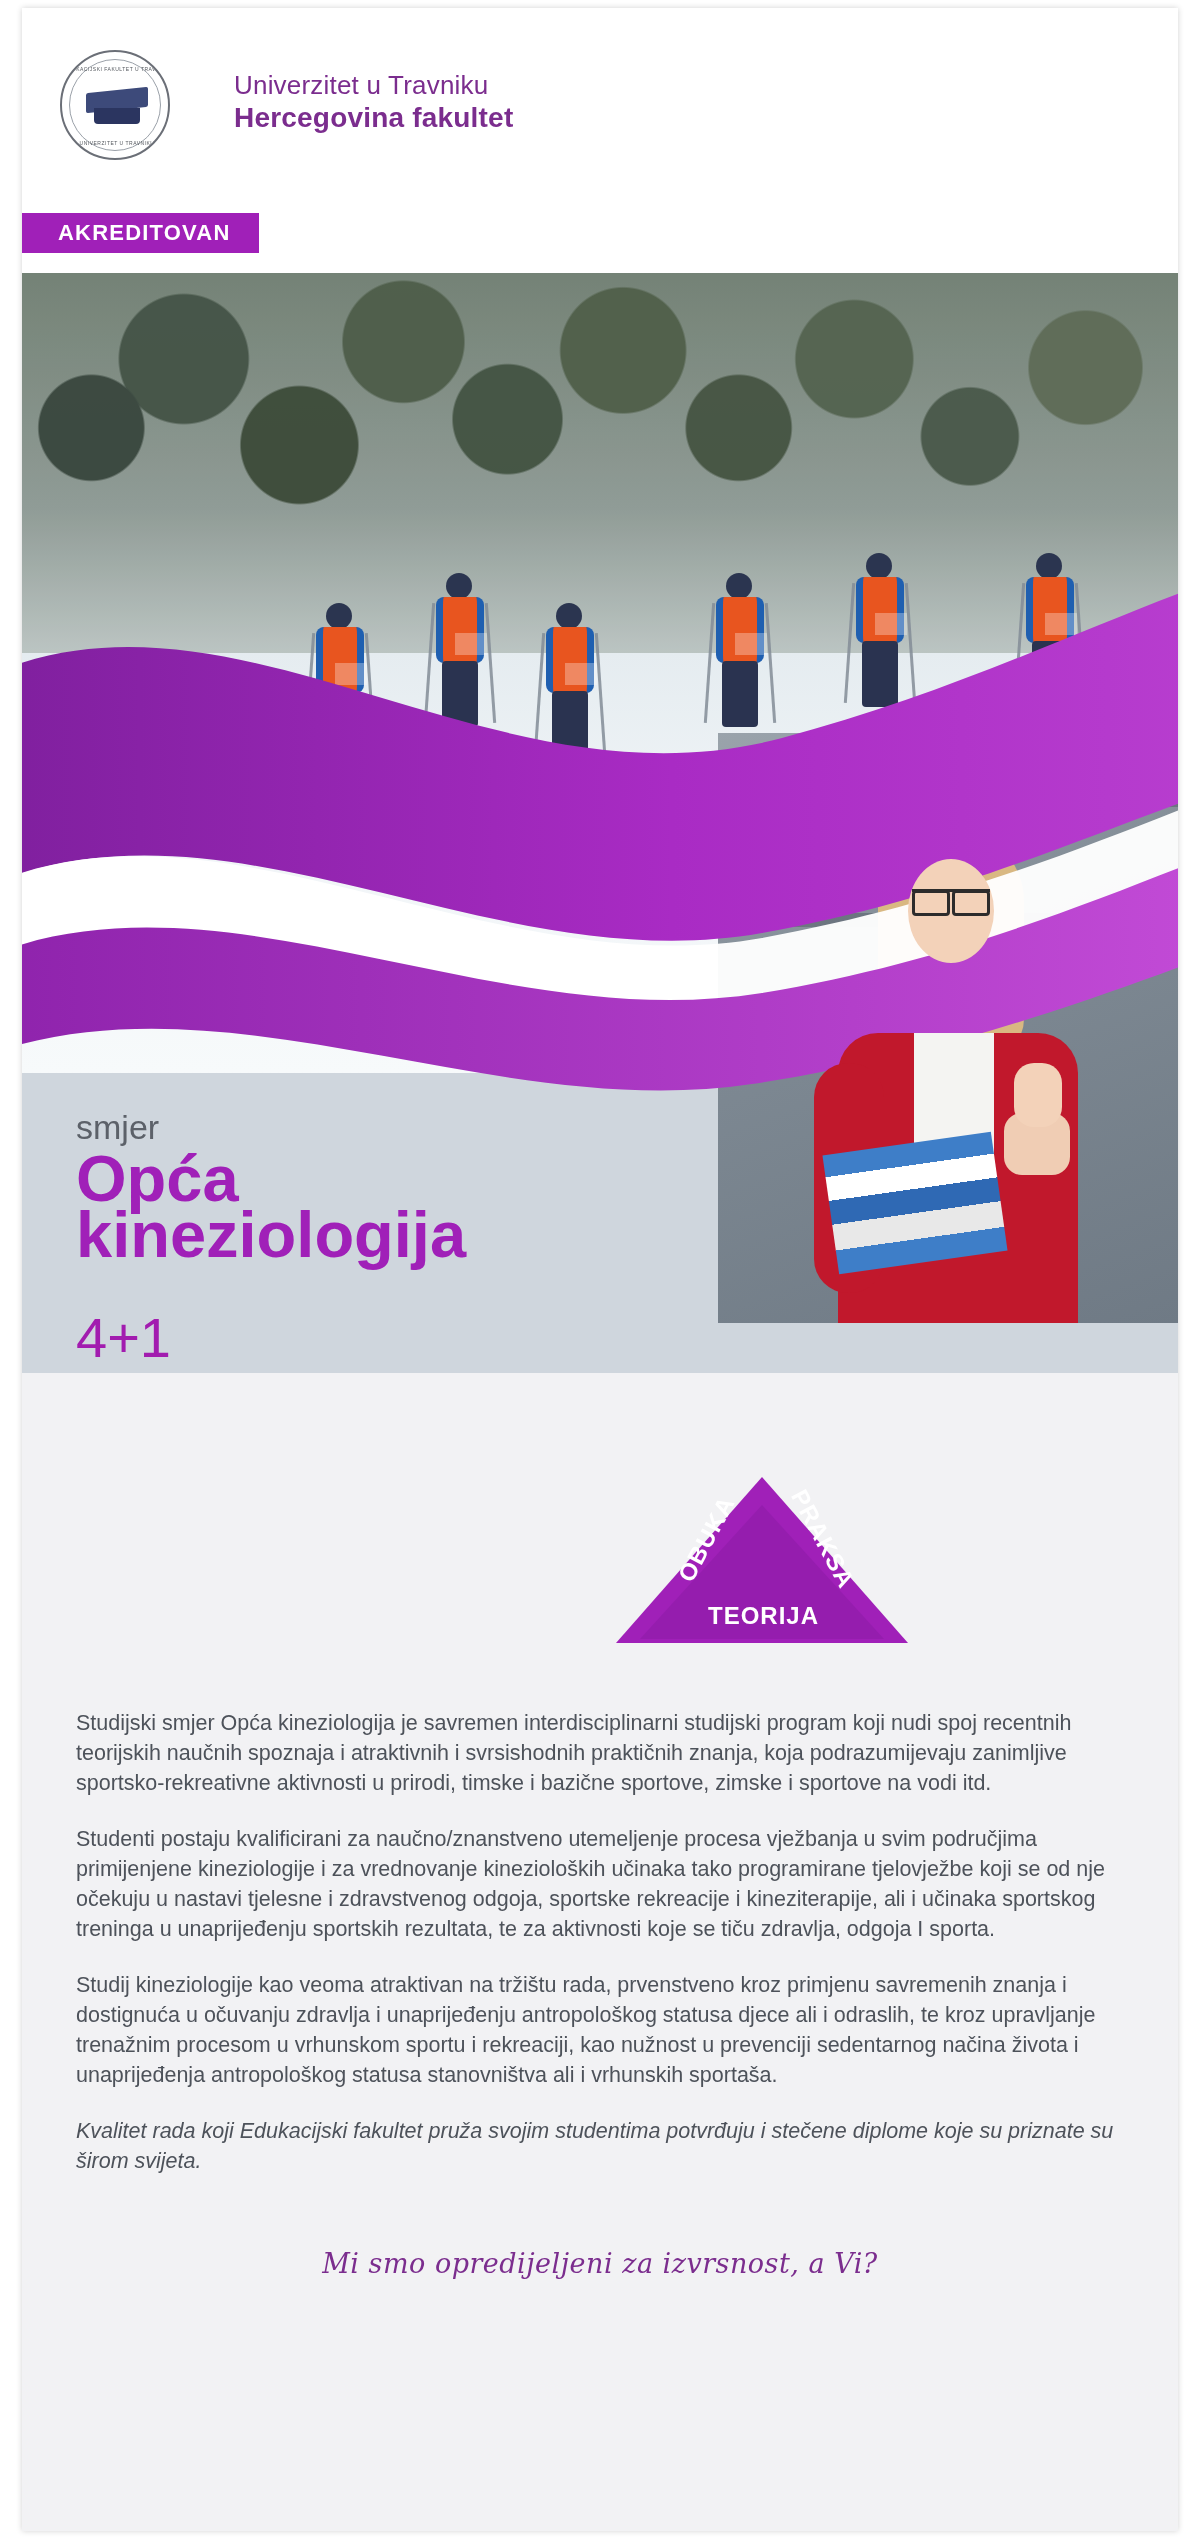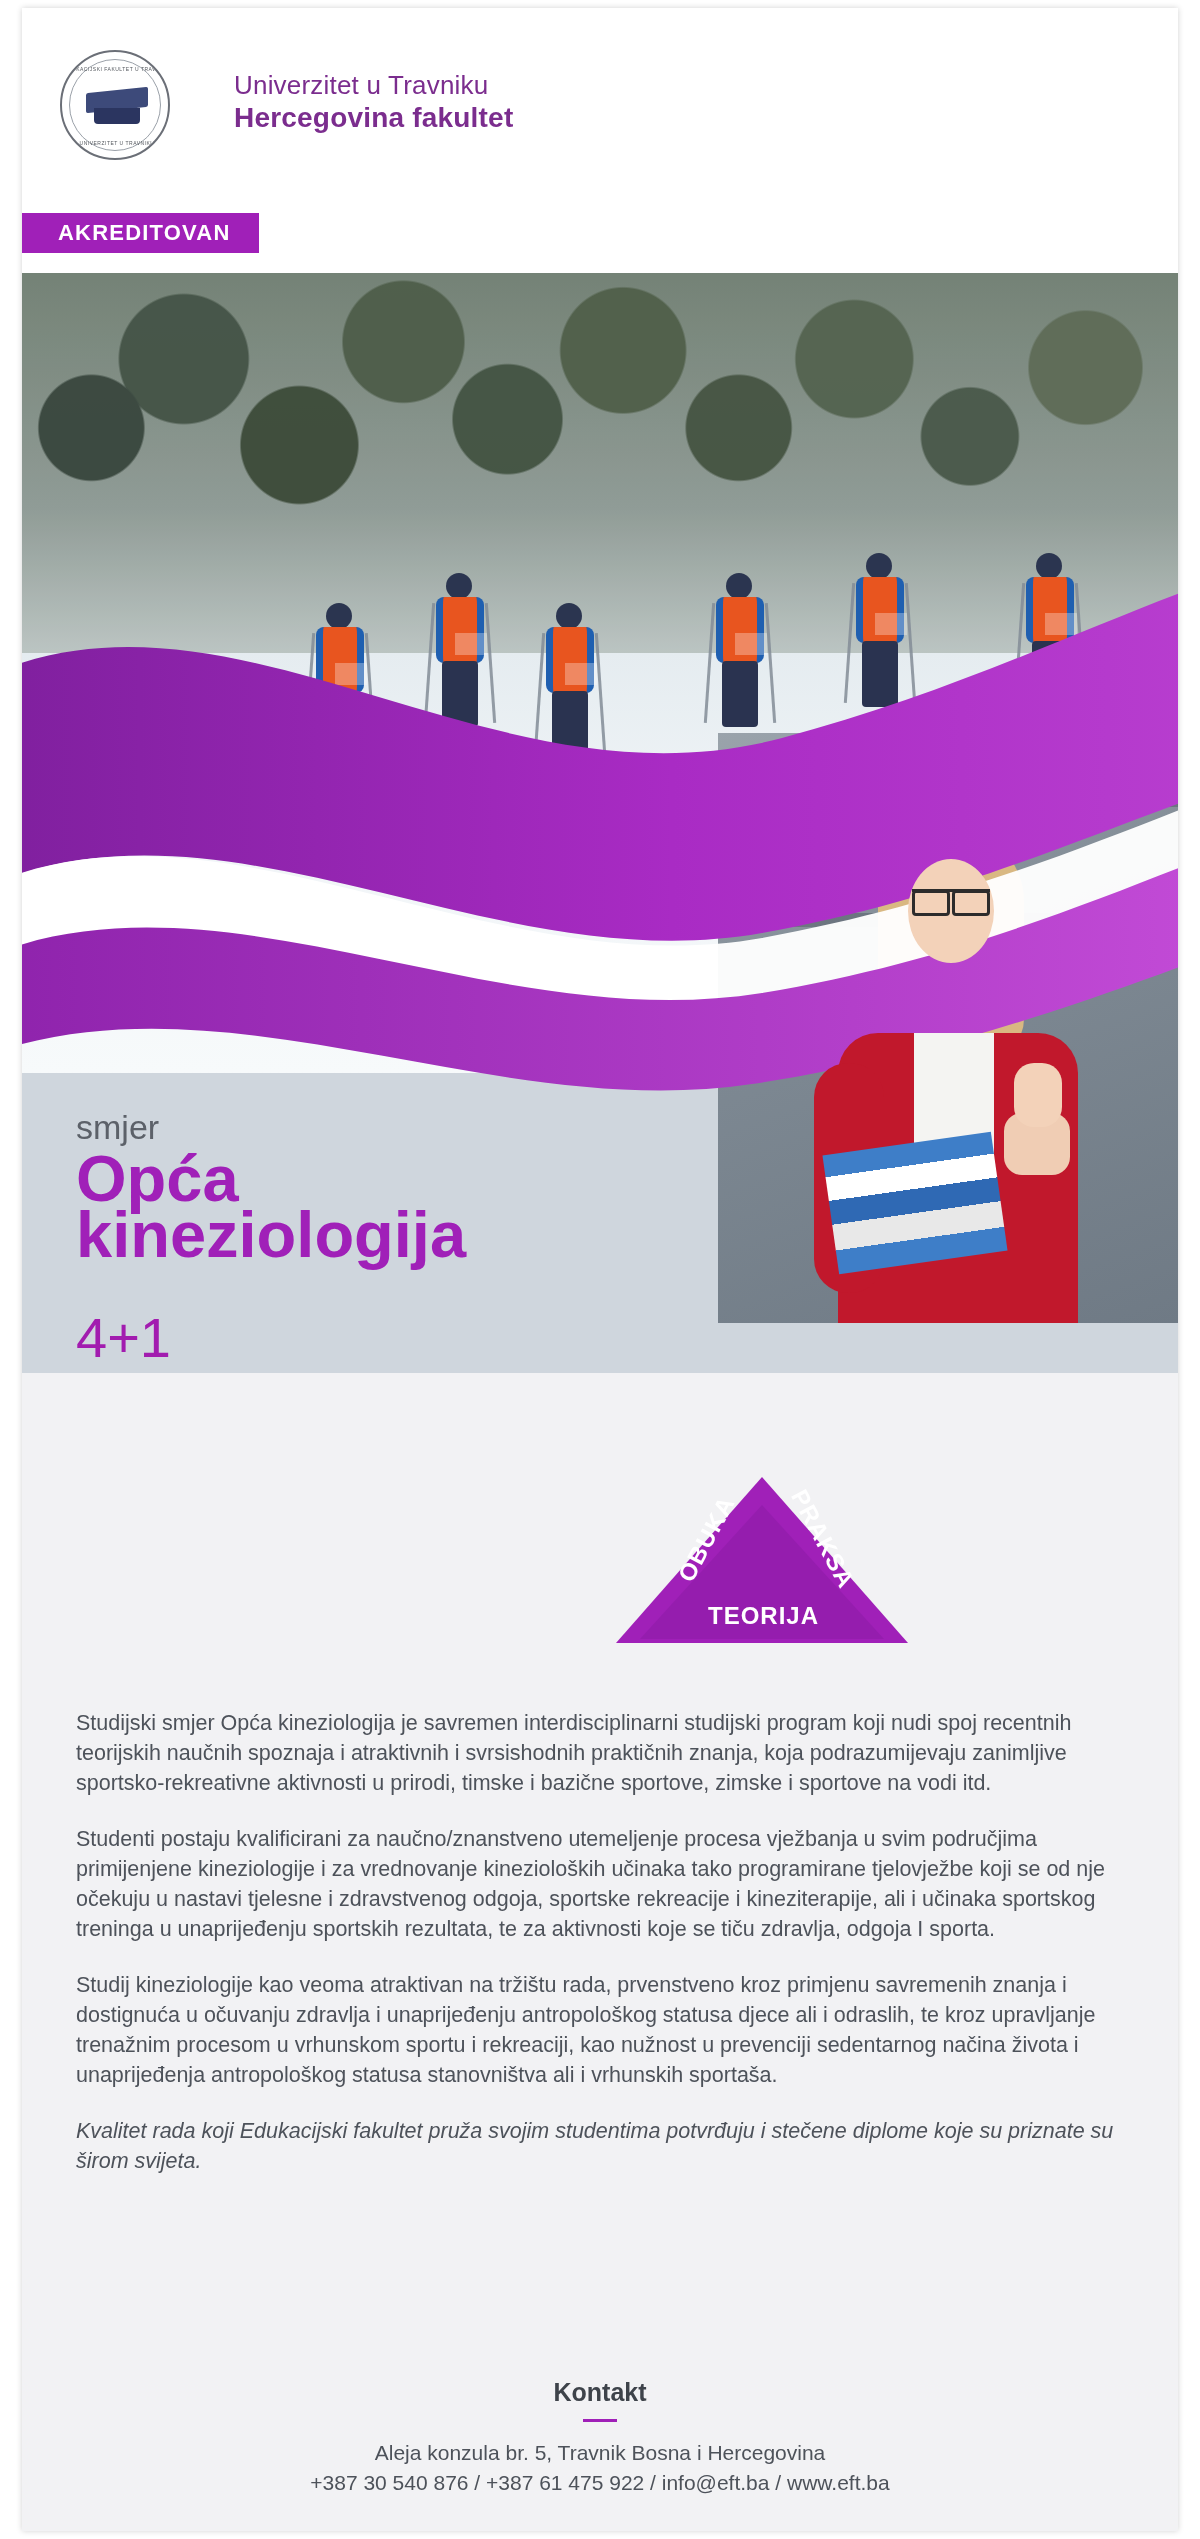--- a/index.html
+++ b/index.html
@@ -534,22 +534,17 @@
       <div class="tri-label lbl-teorija">TEORIJA</div>
     </div>
 
     <div class="body-text">
       <p>Studijski smjer Opća kineziologija je savremen interdisciplinarni studijski program koji nudi spoj recentnih teorijskih naučnih spoznaja i atraktivnih i svrsishodnih praktičnih znanja, koja podrazumijevaju zanimljive sportsko-rekreativne aktivnosti u prirodi, timske i bazične sportove, zimske i sportove na vodi itd.</p>
       <p>Studenti postaju kvalificirani za naučno/znanstveno utemeljenje procesa vježbanja u svim područjima primijenjene kineziologije i za vrednovanje kinezioloških učinaka tako programirane tjelovježbe koji se od nje očekuju u nastavi tjelesne i zdravstvenog odgoja, sportske rekreacije i kineziterapije, ali i učinaka sportskog treninga u unaprijeđenju sportskih rezultata, te za aktivnosti koje se tiču zdravlja, odgoja I sporta.</p>
       <p>Studij kineziologije kao veoma atraktivan na tržištu rada, prvenstveno kroz primjenu savremenih znanja i dostignuća u očuvanju zdravlja i unaprijeđenju antropološkog statusa djece ali i odraslih, te kroz upravljanje trenažnim procesom u vrhunskom sportu i rekreaciji, kao nužnost u prevenciji sedentarnog načina života i unaprijeđenja antropološkog statusa stanovništva ali i vrhunskih sportaša.</p>
       <p class="italic">Kvalitet rada koji Edukacijski fakultet pruža svojim studentima potvrđuju i stečene diplome koje su priznate su širom svijeta.</p>
     </div>
 
-
-    <div class="contact">
-      <div class="title">Kontakt</div>
-      <div class="dash"></div>
-      <div class="line">Aleja konzula br. 5, Travnik Bosna i Hercegovina</div>
-      <div class="line">+387 30 540 876 /  +387 61 475 922 /  info@eft.ba /  www.eft.ba</div>
-    </div>
+    <div class="slogan">Mi smo opredijeljeni za izvrsnost, a Vi?</div>
+
 
   </div>
 </div>
 
 </body></html>

